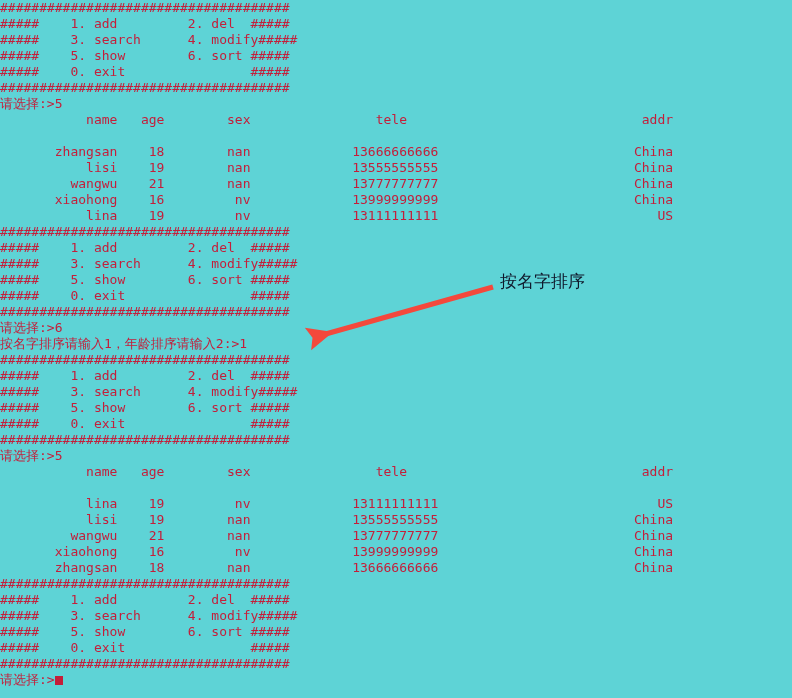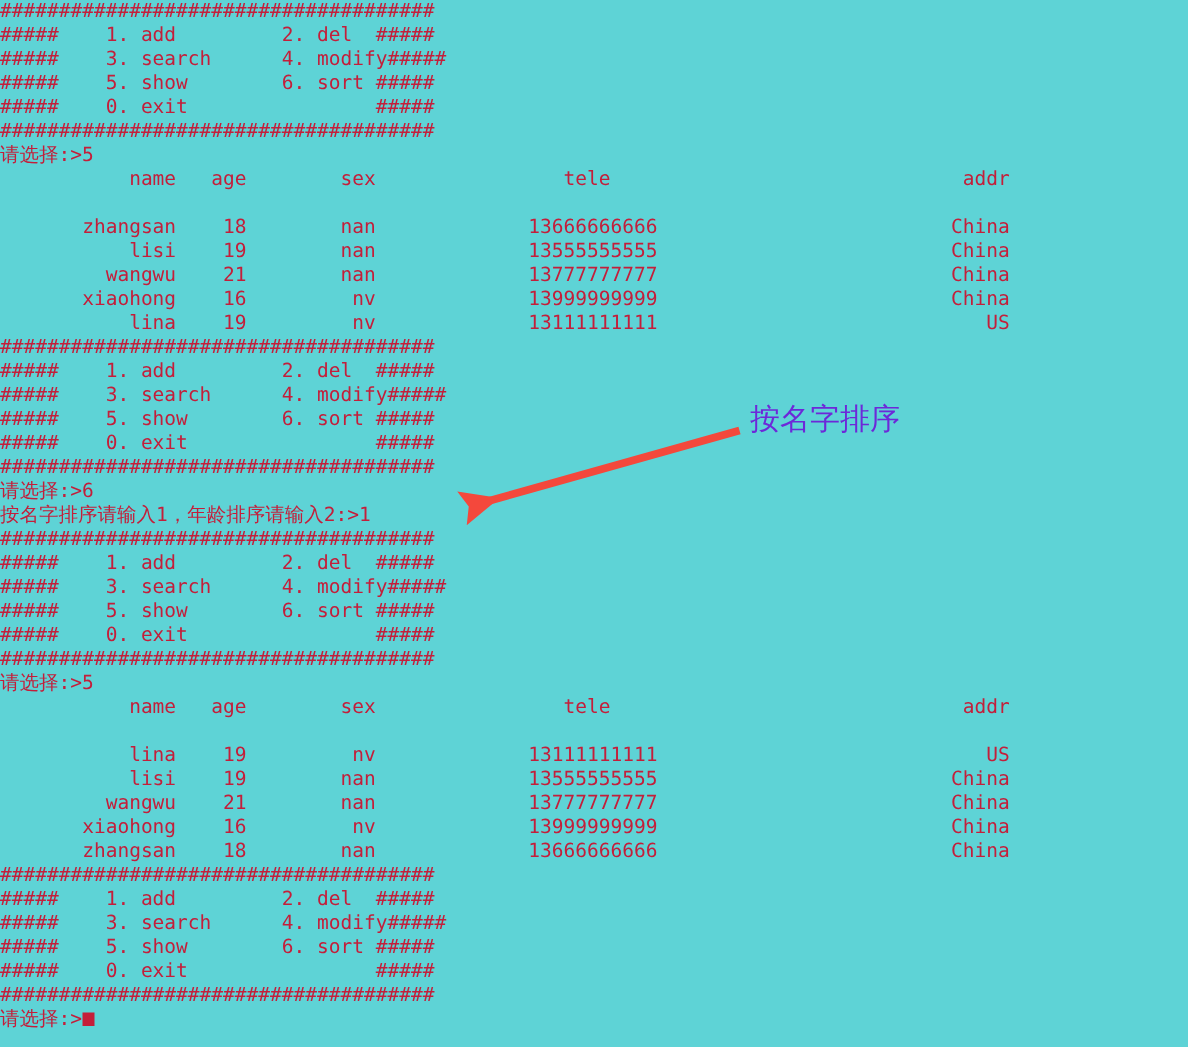--- a/index.html
+++ b/index.html
@@ -49,23 +49,23 @@
     left: 0;
     top: 0;
     width: 792px;
     height: 698px;
     pointer-events: none;
   }
   #annotation-text {
     position: absolute;
     left: 500px;
     top: 272px;
-    color: #6d28d9;
-    font-family: Liberation Mono, monospace;
-    font-size: 20px;
+    color: #0f172a;
+    font-family: Liberation Sans, sans-serif;
+    font-size: 17px;
     line-height: 20px;
     white-space: pre;
   }
 </style>
 </head>
 <body>
 
 <div id="terminal"><div class="line">#####################################</div><div class="line">#####    1. add         2. del  #####</div><div class="line">#####    3. search      4. modify#####</div><div class="line">#####    5. show        6. sort #####</div><div class="line">#####    0. exit                #####</div><div class="line">#####################################</div><div class="line"><span>请选择:&gt;</span><span>5</span></div><div class="line">           name   age        sex                tele                              addr</div><div class="line"></div><div class="line">       zhangsan    18        nan             13666666666                         China</div><div class="line">           lisi    19        nan             13555555555                         China</div><div class="line">         wangwu    21        nan             13777777777                         China</div><div class="line">       xiaohong    16         nv             13999999999                         China</div><div class="line">           lina    19         nv             13111111111                            US</div><div class="line">#####################################</div><div class="line">#####    1. add         2. del  #####</div><div class="line">#####    3. search      4. modify#####</div><div class="line">#####    5. show        6. sort #####</div><div class="line">#####    0. exit                #####</div><div class="line">#####################################</div><div class="line"><span>请选择:&gt;</span><span>6</span></div><div class="line"><span>按名字排序请输入1，年龄排序请输入2:&gt;</span><span>1</span></div><div class="line">#####################################</div><div class="line">#####    1. add         2. del  #####</div><div class="line">#####    3. search      4. modify#####</div><div class="line">#####    5. show        6. sort #####</div><div class="line">#####    0. exit                #####</div><div class="line">#####################################</div><div class="line"><span>请选择:&gt;</span><span>5</span></div><div class="line">           name   age        sex                tele                              addr</div><div class="line"></div><div class="line">           lina    19         nv             13111111111                            US</div><div class="line">           lisi    19        nan             13555555555                         China</div><div class="line">         wangwu    21        nan             13777777777                         China</div><div class="line">       xiaohong    16         nv             13999999999                         China</div><div class="line">       zhangsan    18        nan             13666666666                         China</div><div class="line">#####################################</div><div class="line">#####    1. add         2. del  #####</div><div class="line">#####    3. search      4. modify#####</div><div class="line">#####    5. show        6. sort #####</div><div class="line">#####    0. exit                #####</div><div class="line">#####################################</div><div class="line"><span>请选择:&gt;</span><span></span><span class="cursor"></span></div></div>
 
 <svg id="annotation-layer" width="792" height="698" viewBox="0 0 792 698">

